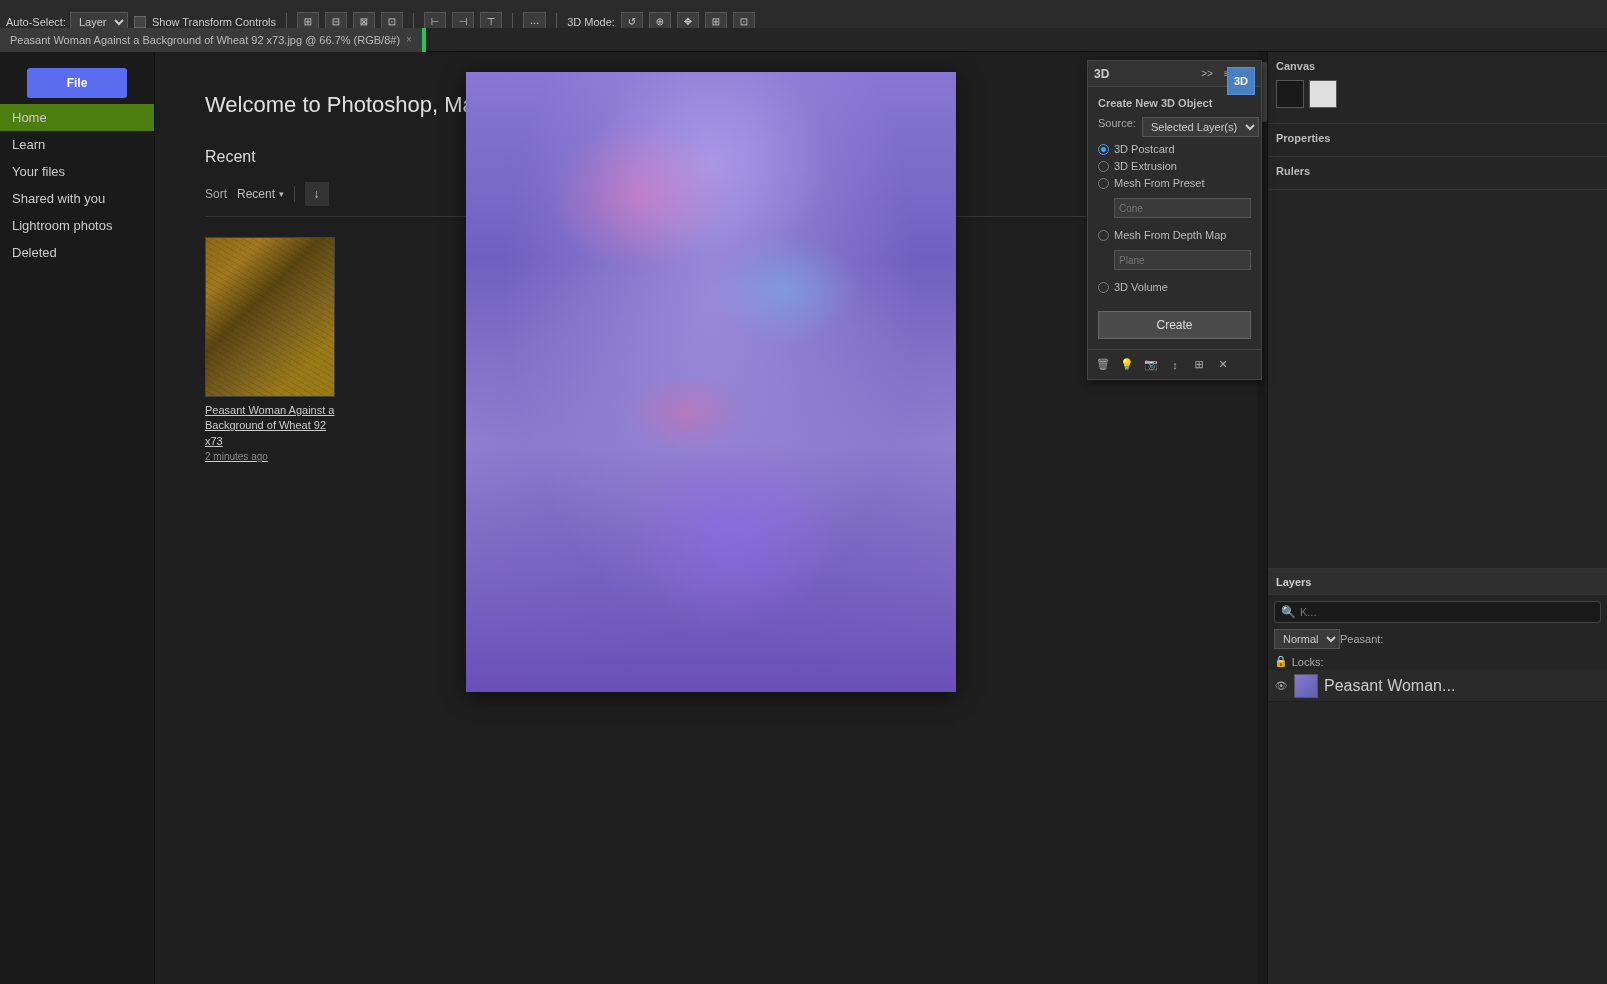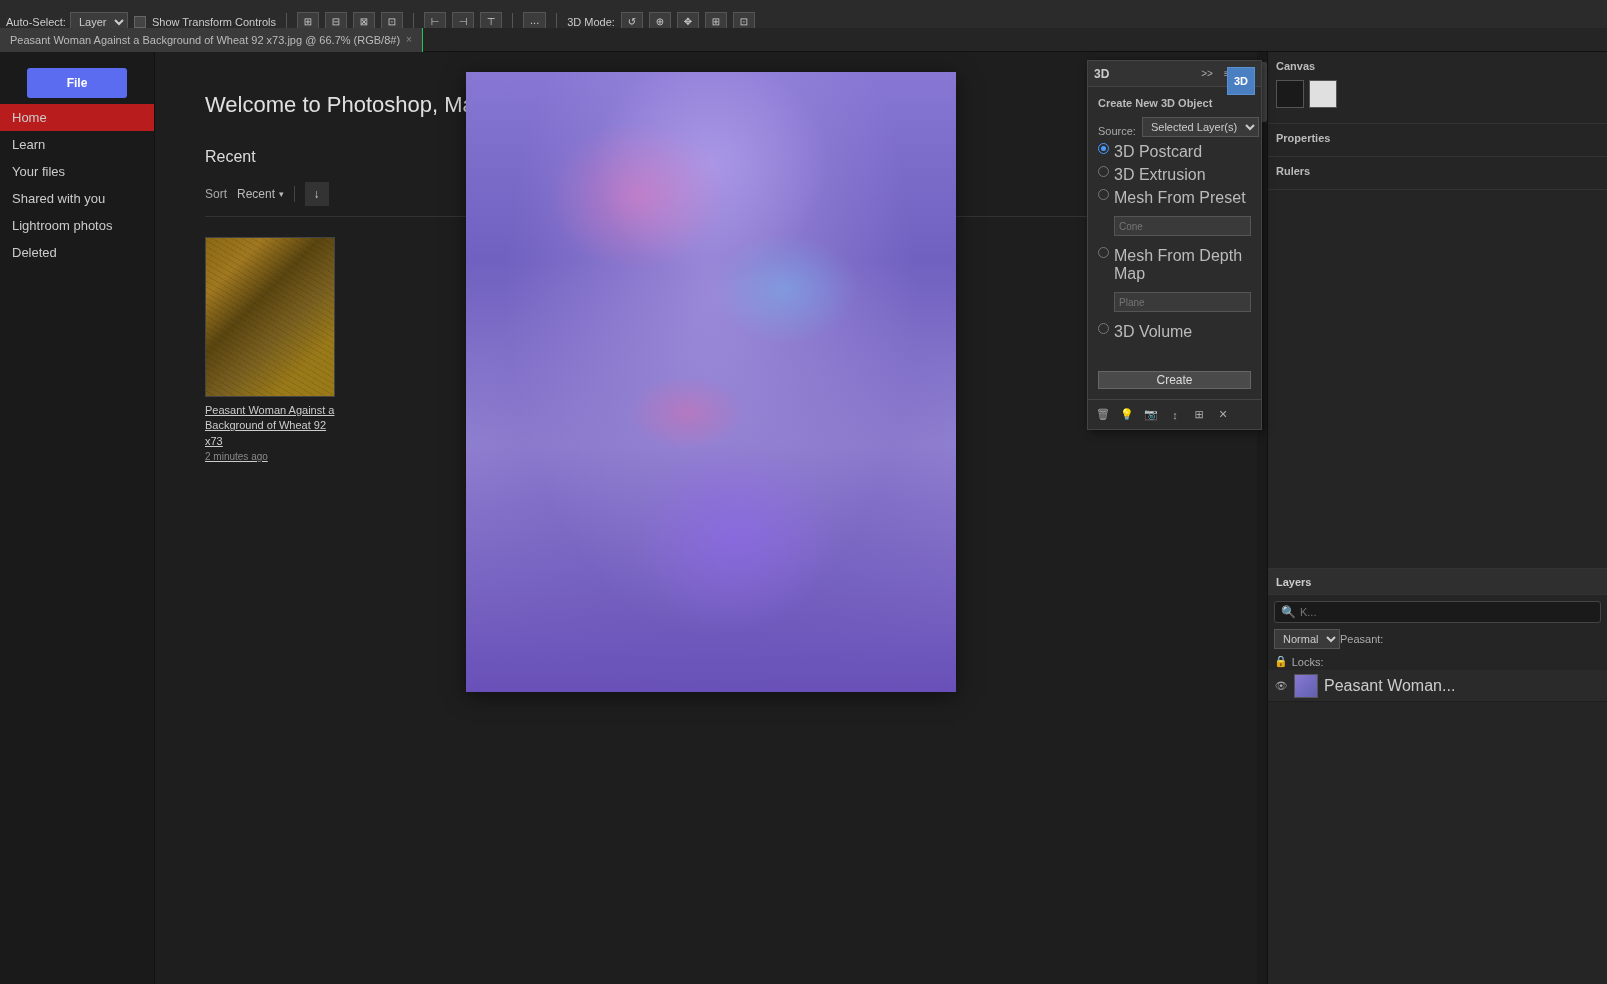--- a/index.html
+++ b/index.html
@@ -84,21 +84,21 @@
       align-items: center;
       z-index: 100;
     }
     .tab-item {
       height: 24px;
       padding: 0 10px;
       display: flex;
       align-items: center;
       gap: 6px;
       background: #3a3a3a;
-      border-right: 1px solid #22c55e;
+      border-right: 4px solid #22c55e;
       font-size: 11px;
       color: #bbb;
       cursor: pointer;
     }
     .tab-item .tab-close {
       font-size: 10px;
       color: #888;
       cursor: pointer;
     }
 
@@ -129,21 +129,21 @@
       cursor: pointer;
       font-weight: 600;
     }
     .sidebar-nav-item {
       padding: 6px 12px;
       font-size: 13px;
       color: #ccc;
       cursor: pointer;
     }
     .sidebar-nav-item.active {
-      background: #b91c1c;
+      background: #4d7c0f;
     }
     .sidebar-nav-item.nav-learn {
       font-size: 13px;
     }
 
     
     .main-content {
       position: absolute;
       top: 52px;
       left: 155px;
@@ -326,21 +326,21 @@
       padding: 10px;
     }
     .panel-section-title {
       font-size: 11px;
       color: #bbb;
       font-weight: 600;
       margin-bottom: 8px;
     }
     .panel-row {
       display: flex;
-      align-items: flex-end;
+      align-items: flex-start;
       gap: 6px;
       margin-bottom: 6px;
     }
     .panel-label {
       font-size: 11px;
       color: #aaa;
       white-space: nowrap;
     }
     .panel-select {
       flex: 1;
@@ -352,23 +352,23 @@
       height: 20px;
     }
     .radio-group {
       display: flex;
       flex-direction: column;
       gap: 5px;
       margin-bottom: 8px;
     }
     .radio-item {
       display: flex;
-      align-items: flex-start;
+      align-items: flex-end;
       gap: 5px;
-      font-size: 16px;
+      font-size: 11px;
       color: #bbb;
       cursor: pointer;
     }
     .radio-circle {
       width: 11px; height: 11px;
       border-radius: 50%;
       border: 1px solid #777;
       background: #2c2c2c;
       display: flex; align-items: center; justify-content: center;
       flex-shrink: 0;
@@ -388,27 +388,27 @@
       background: #3a3a3a;
       border: 1px solid #555;
       color: #ccc;
       font-size: 10px;
       padding: 0 4px;
       margin: 4px 0 6px 16px;
       width: calc(100% - 16px);
     }
     .create-btn {
       width: 100%;
-      height: 18px;
+      height: 28px;
       background: #4a4a4a;
       border: 1px solid #666;
       color: #ddd;
       font-size: 12px;
       cursor: pointer;
-      margin-top: 22px;
+      margin-top: 10px;
     }
     .panel-footer {
       height: 30px;
       background: #2c2c2c;
       border-top: 1px solid #444;
       display: flex;
       align-items: center;
       padding: 0 6px;
       gap: 6px;
     }

